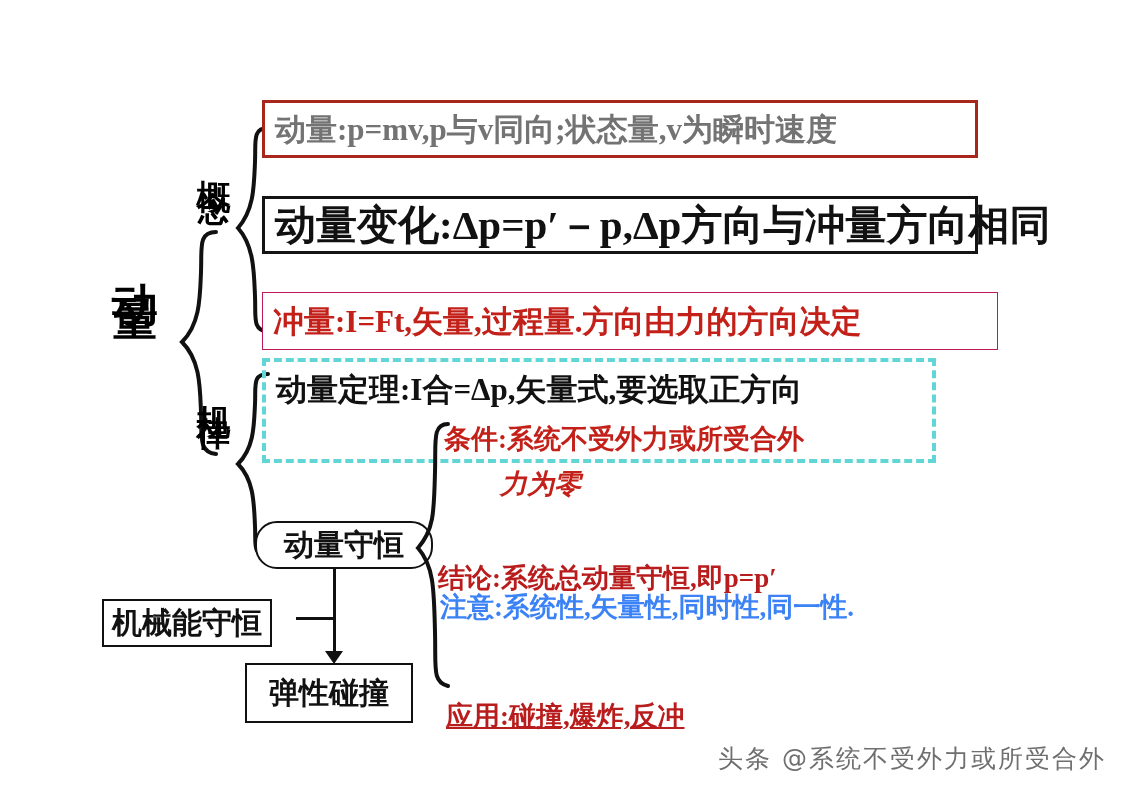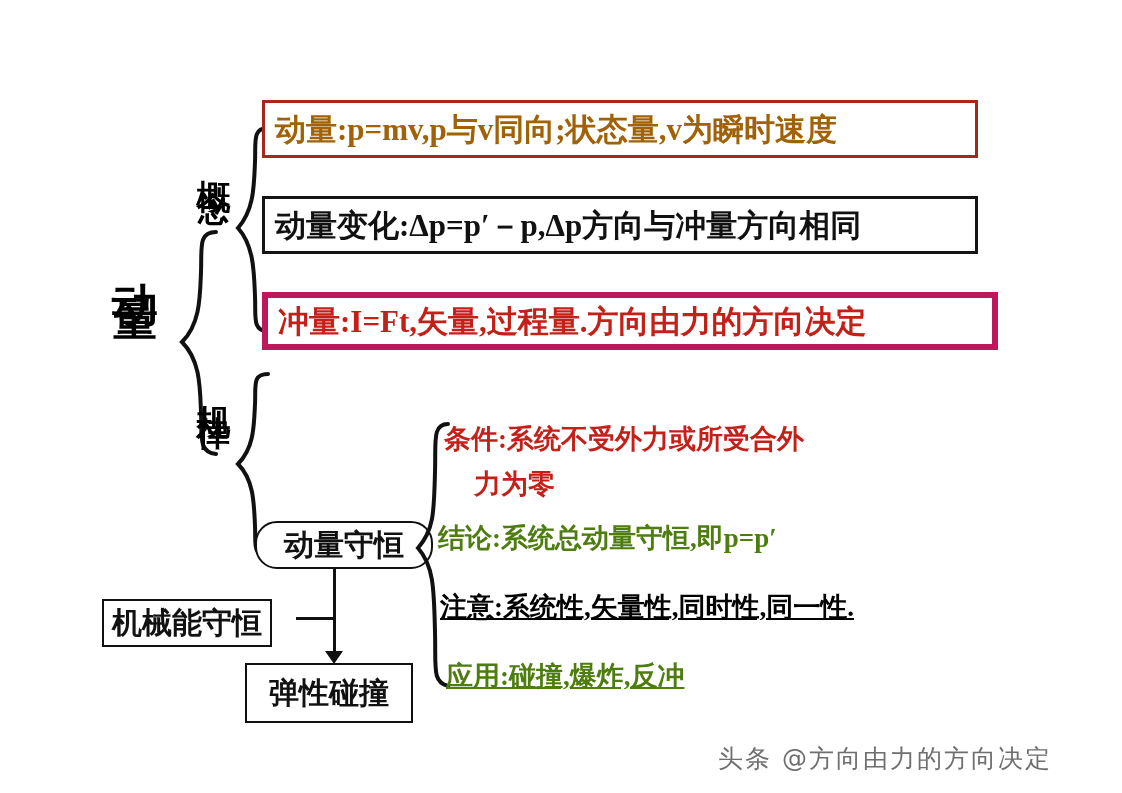--- a/index.html
+++ b/index.html
@@ -44,32 +44,32 @@
     box-sizing: border-box;
     display: flex;
     align-items: center;
     background: #ffffff;
     white-space: nowrap;
     font-weight: bold;
     line-height: 1;
   }
   .box-red {
     border: 3px solid #a8271c;
-    color: #a16207;
+    color: #737373;
     font-size: 31px;
     padding-left: 10px;
   }
   .box-black {
     border: 3px solid #141414;
     color: #111111;
-    font-size: 31px;
+    font-size: 41px;
     padding-left: 10px;
   }
   .box-navy {
-    border: 6px solid #be185d;
+    border: 1px solid #be185d;
     color: #c32019;
     font-size: 31px;
     padding-left: 10px;
     text-align: center;
   }
   .box-dashed {
     border: 4px dashed #62d6d6;
     color: #111111;
     font-size: 31px;
     padding-left: 10px;
@@ -87,22 +87,22 @@
 
   
   .line {
     position: absolute;
     white-space: nowrap;
     font-weight: bold;
     line-height: 1.18;
     font-size: 27px;
   }
   .red { color: #c32019; }
-  .blue { color: #000000; text-decoration: underline; }
-  .black { color: #4d7c0f; }
+  .blue { color: #3b82f6; }
+  .black { color: #b91c1c; margin-top: 40px; }
 
   
   .brace {
     position: absolute;
   }
   .brace svg { display: block; }
 
   .conn {
     position: absolute;
     background: #111111;
@@ -145,20 +145,21 @@
   <div class="box box-navy" style="left:262px; top:292px; width:736px; height:58px;">冲量:I=Ft,矢量,过程量.方向由力的方向决定</div>
 
   <div class="vlabel mid" style="left:196px; top:378px;">规律</div>
 
   <div class="brace" style="left:228px; top:370px;">
     <svg width="44" height="190" viewBox="0 0 44 190">
       <path d="M40 4 C24 4 28 16 27 34 C26 56 26 78 10 94 C26 110 26 134 27 156 C28 176 24 184 40 186" fill="none" stroke="#111111" stroke-width="4" stroke-linecap="round"></path>
     </svg>
   </div>
 
+  <div class="box box-dashed" style="left:262px; top:358px; width:674px; height:105px;">动量定理:I合=Δp,矢量式,要选取正方向</div>
 
   <div class="box box-plain" style="left:255px; top:521px; width:178px; height:48px;border-radius:22px;">动量守恒</div>
 
   <div class="box box-plain" style="left:102px; top:599px; width:170px; height:48px;">机械能守恒</div>
 
   <div class="box box-plain" style="left:245px; top:663px; width:168px; height:60px;">弹性碰撞</div>
 
   <div class="conn" style="left:333px; top:569px; width:3px; height:86px;"></div>
   <div style="position:absolute; left:325px; top:651px; width:0; height:0;
               border-left:9px solid transparent; border-right:9px solid transparent;
@@ -166,23 +167,23 @@
 
   <div class="conn" style="left:296px; top:617px; width:38px; height:3px;"></div>
 
   <div class="brace" style="left:410px; top:420px;">
     <svg width="42" height="270" viewBox="0 0 42 270">
       <path d="M38 4 C22 4 26 22 25 52 C24 92 24 110 8 128 C24 146 24 170 25 212 C26 248 22 262 38 266" fill="none" stroke="#111111" stroke-width="4" stroke-linecap="round"></path>
     </svg>
   </div>
 
   <div class="line red" style="left:444px; top:424px;">条件:系统不受外力或所受合外</div>
-  <div class="line red" style="left:474px; top:469px;">力为零</div>
+  <div class="line red" style="left:500px; top:469px;font-style:italic;">力为零</div>
 
   <div class="line black" style="left:438px; top:523px;">结论:系统总动量守恒,即p=p′</div>
 
   <div class="line blue" style="left:440px; top:592px;">注意:系统性,矢量性,同时性,同一性.</div>
 
   <div class="line black" style="left:446px; top:661px;text-decoration:underline;">应用:碰撞,爆炸,反冲</div>
 
-  <div class="watermark" style="left:718px; top:742px;">头条 @方向由力的方向决定</div>
+  <div class="watermark" style="left:718px; top:742px;">头条 @系统不受外力或所受合外</div>
 
 </div>
 
 </body></html>

